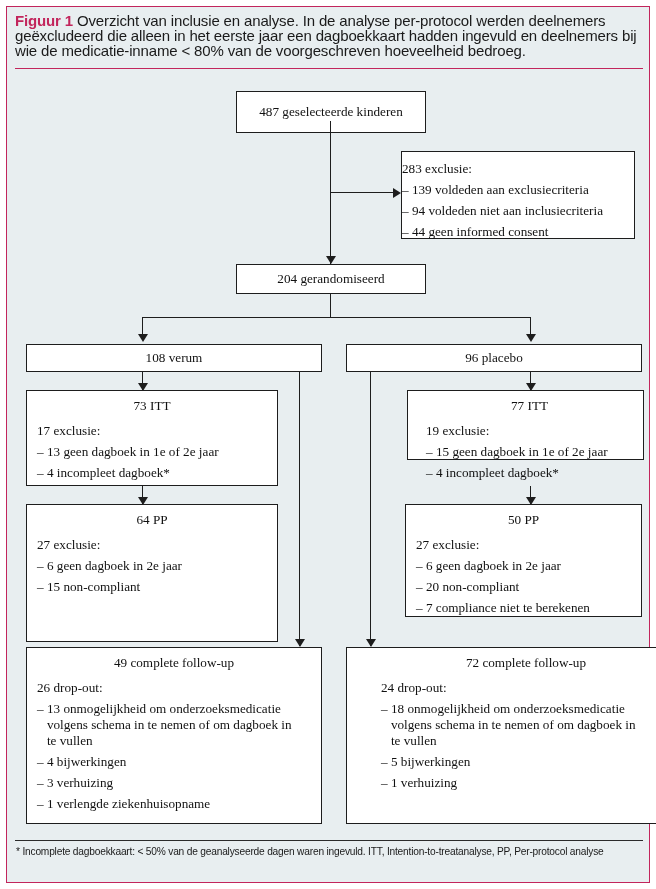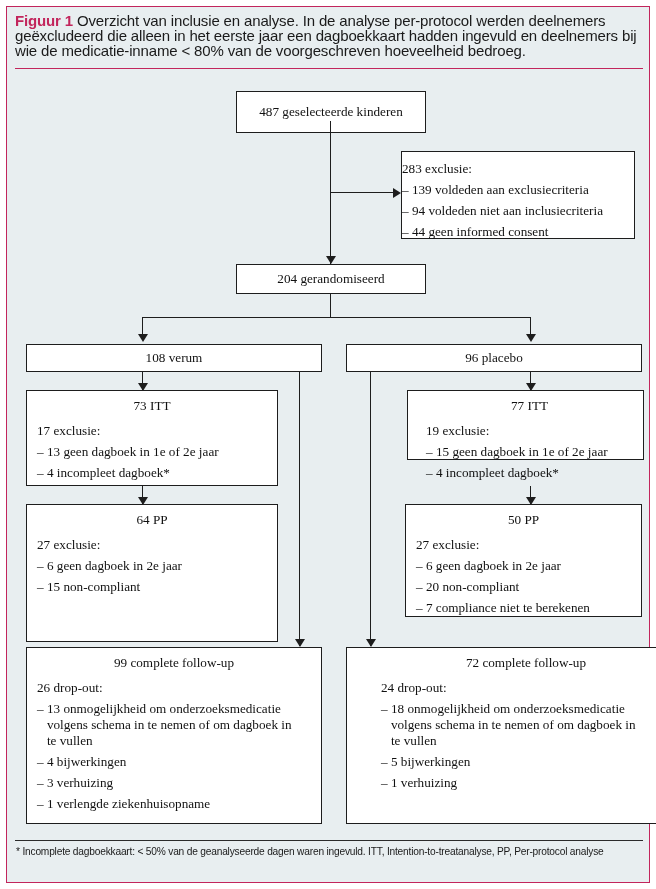--- a/index.html
+++ b/index.html
@@ -179,21 +179,21 @@
       <span class="hdr">50 PP</span>
       <span class="body">
         <span class="ln">27 exclusie:</span>
         <span class="ln">– 6 geen dagboek in 2e jaar</span>
         <span class="ln">– 20 non-compliant</span>
         <span class="ln">– 7 compliance niet te berekenen</span>
       </span>
     </div>
 
     <div class="box" style="left:19px;top:640px;width:296px;height:177px;">
-      <span class="hdr">99 complete follow-up</span>
+      <span class="hdr">49 complete follow-up</span>
       <span class="body">
         <span class="ln">26 drop-out:</span>
         <span class="ln">– 13 onmogelijkheid om onderzoeksmedicatie
    volgens schema in te nemen of om dagboek in
    te vullen</span>
         <span class="ln">– 4 bijwerkingen</span>
         <span class="ln">– 3 verhuizing</span>
         <span class="ln">– 1 verlengde ziekenhuisopname</span>
       </span>
     </div>

